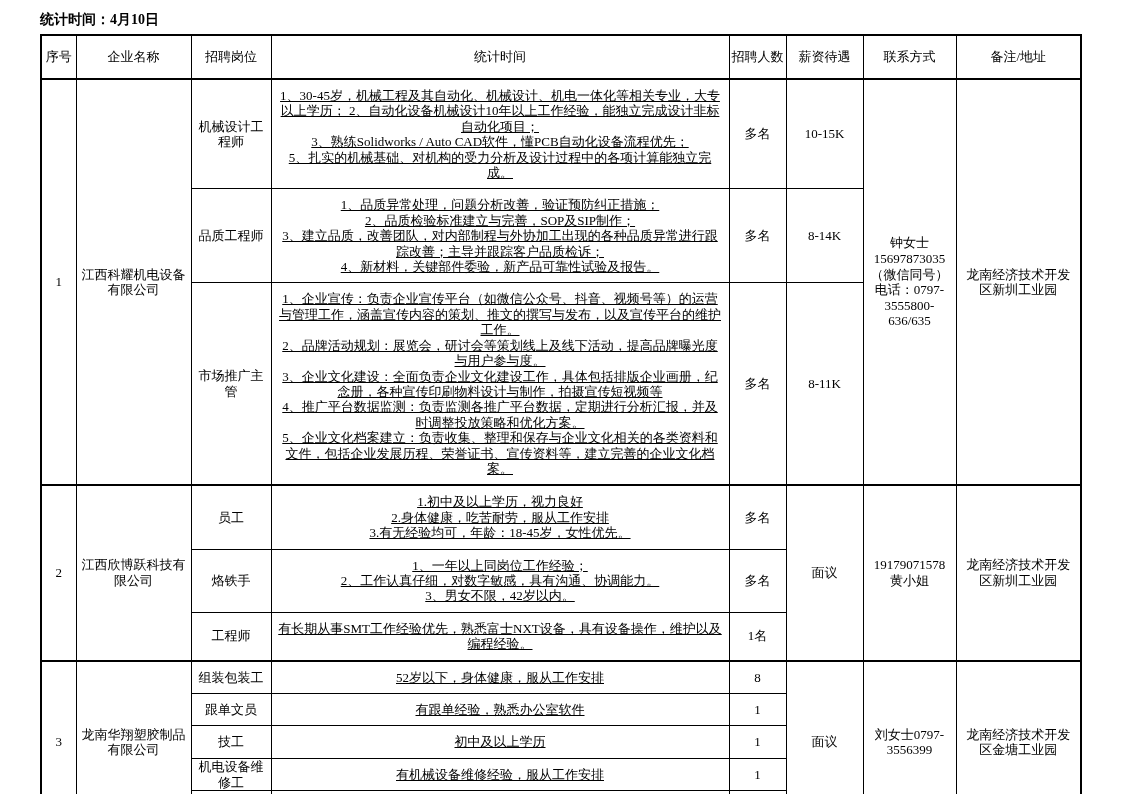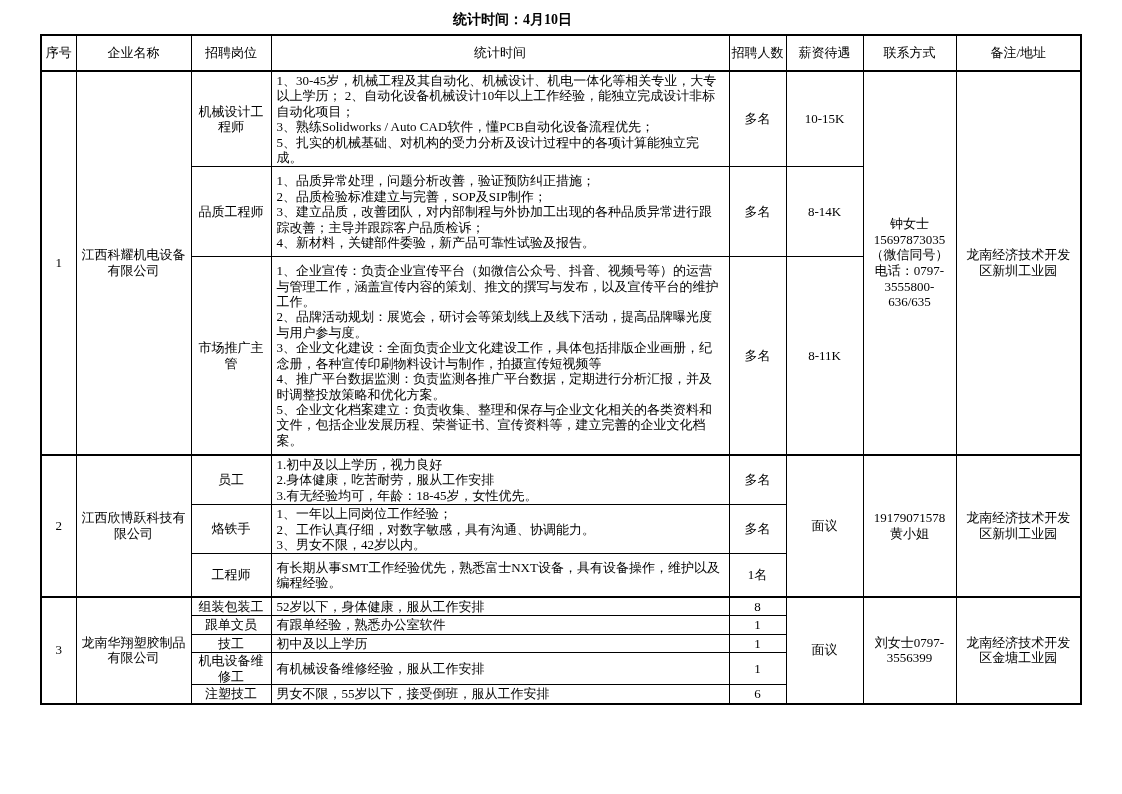--- a/index.html
+++ b/index.html
@@ -13,21 +13,21 @@
   .sheet { width: 1040px; margin-left: 40px; }
   .doc-title {
     padding-top: 50px;
     text-align: center;
     font-size: 15px;
     font-weight: bold;
     letter-spacing: 0.5px;
   }
   .stat-time {
     margin-top: 11px;
-    text-align: center;
+    text-align: left;
     padding-right: 95px;
     font-size: 14px;
     font-weight: bold;
   }
   table.jobs {
     margin-top: 5px;
     width: 1040px;
     table-layout: fixed;
     border-collapse: collapse;
     border: 2px solid #000;
@@ -38,26 +38,27 @@
     font-weight: normal;
     text-align: center;
     vertical-align: middle;
     padding: 0 3px;
     line-height: 1.2;
     white-space: pre-line;
     overflow: hidden;
   }
   .jobs th { padding: 0 1px; }
   .jobs td.req {
-    text-align: left;
-    padding: 1px 5px;
+    text-align: center;
+    padding: 8px 5px;
     line-height: 15.4px;
+    text-decoration: underline;
   }
   tr.sep td { border-top: 2px solid #000; }
-  tr.hdr th { border-bottom: 2px solid #000; height: 36px; }
+  tr.hdr th { border-bottom: 2px solid #000; height: 44px; }
   .page-footer {
     margin-top: 3px;
     text-align: center;
     font-size: 13px;
     letter-spacing: 1px;
   }
 </style>
 </head>
 <body>
 

